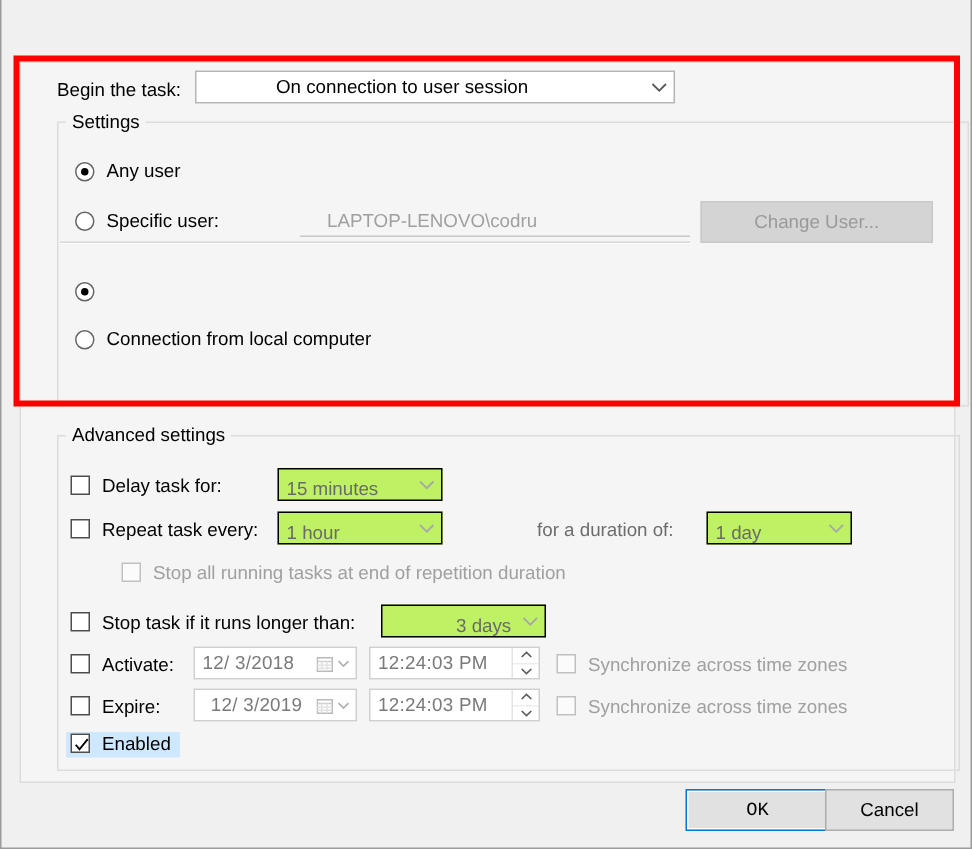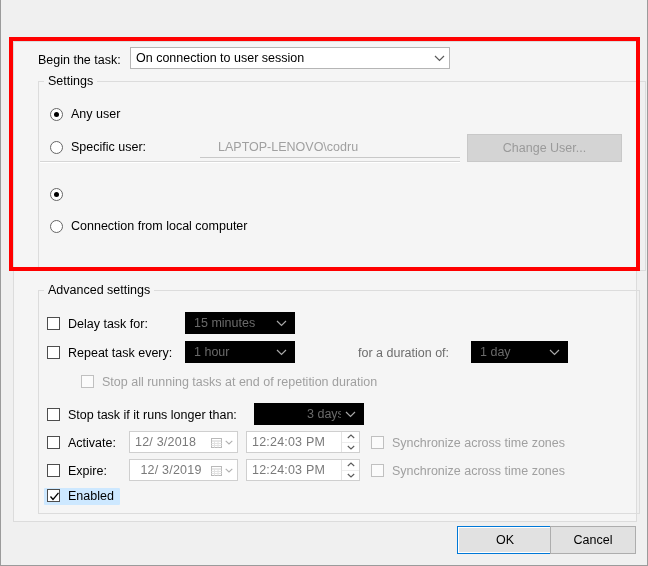--- a/index.html
+++ b/index.html
@@ -116,22 +116,23 @@
     overflow: hidden;
   }
   .combo .arrow {
     width: 19px;
     height: 100%;
     display: flex;
     align-items: center;
     justify-content: center;
   }
   .combo.halfdis {
-    background: #000000;
-    border: 4px solid #000000;
+    background: #bef264;
+    border: 1px solid #000000;
+    align-items: flex-end;
   }
   .combo.halfdis .ctext { color: #6a6a6a; }
   .chev { display:block; }
 
   
   .radio {
     position: absolute;
     width: 13px; height: 13px;
     border-radius: 50%;
     background: #ffffff;
@@ -261,21 +262,21 @@
 </head>
 <body>
 
 <div class="dialog">
 
 
   <div class="panel">
     <div class="panel-inner">
 
       <div class="lbl" style="left:8px; top:10px;">Begin the task:</div>
-      <div class="combo" style="left:100px; top:5px; width:320px;">
+      <div class="combo" style="left:100px; top:5px; width:320px;padding-left:48px;">
         <div class="ctext">On connection to user session</div>
         <div class="arrow">
           <svg class="chev" width="11" height="7" viewBox="0 0 11 7">
             <polyline points="1,1 5.5,5.5 10,1" fill="none" stroke="#5a5a5a" stroke-width="1.2"></polyline>
           </svg>
         </div>
       </div>
 
       <div class="groupbox" style="left:8px; top:39px; width:608px; height:190px;"></div>
       <div class="group-title" style="left:14px; top:32px;">Settings</div>
@@ -426,21 +427,21 @@
       <div class="cb checked" style="left:17px; top:447px;">
         <svg width="11" height="11" viewBox="0 0 11 11">
           <polyline points="1.5,5.5 4,8.5 9.5,1.8" fill="none" stroke="#000000" stroke-width="1.3"></polyline>
         </svg>
       </div>
       <div class="lbl" style="left:38px; top:446px;">Enabled</div>
 
     </div>
   </div>
 
-  <div class="btn default" style="left:456px; top:526px; width:96px;">
+  <div class="btn default" style="left:456px; top:526px; width:96px;font-family:Liberation Mono, monospace;">
     <span>OK</span>
   </div>
   <div class="btn" style="left:549px; top:526px; width:86px;">
     <span>Cancel</span>
   </div>
 
   <div class="red-box"></div>
 
 </div>
 

